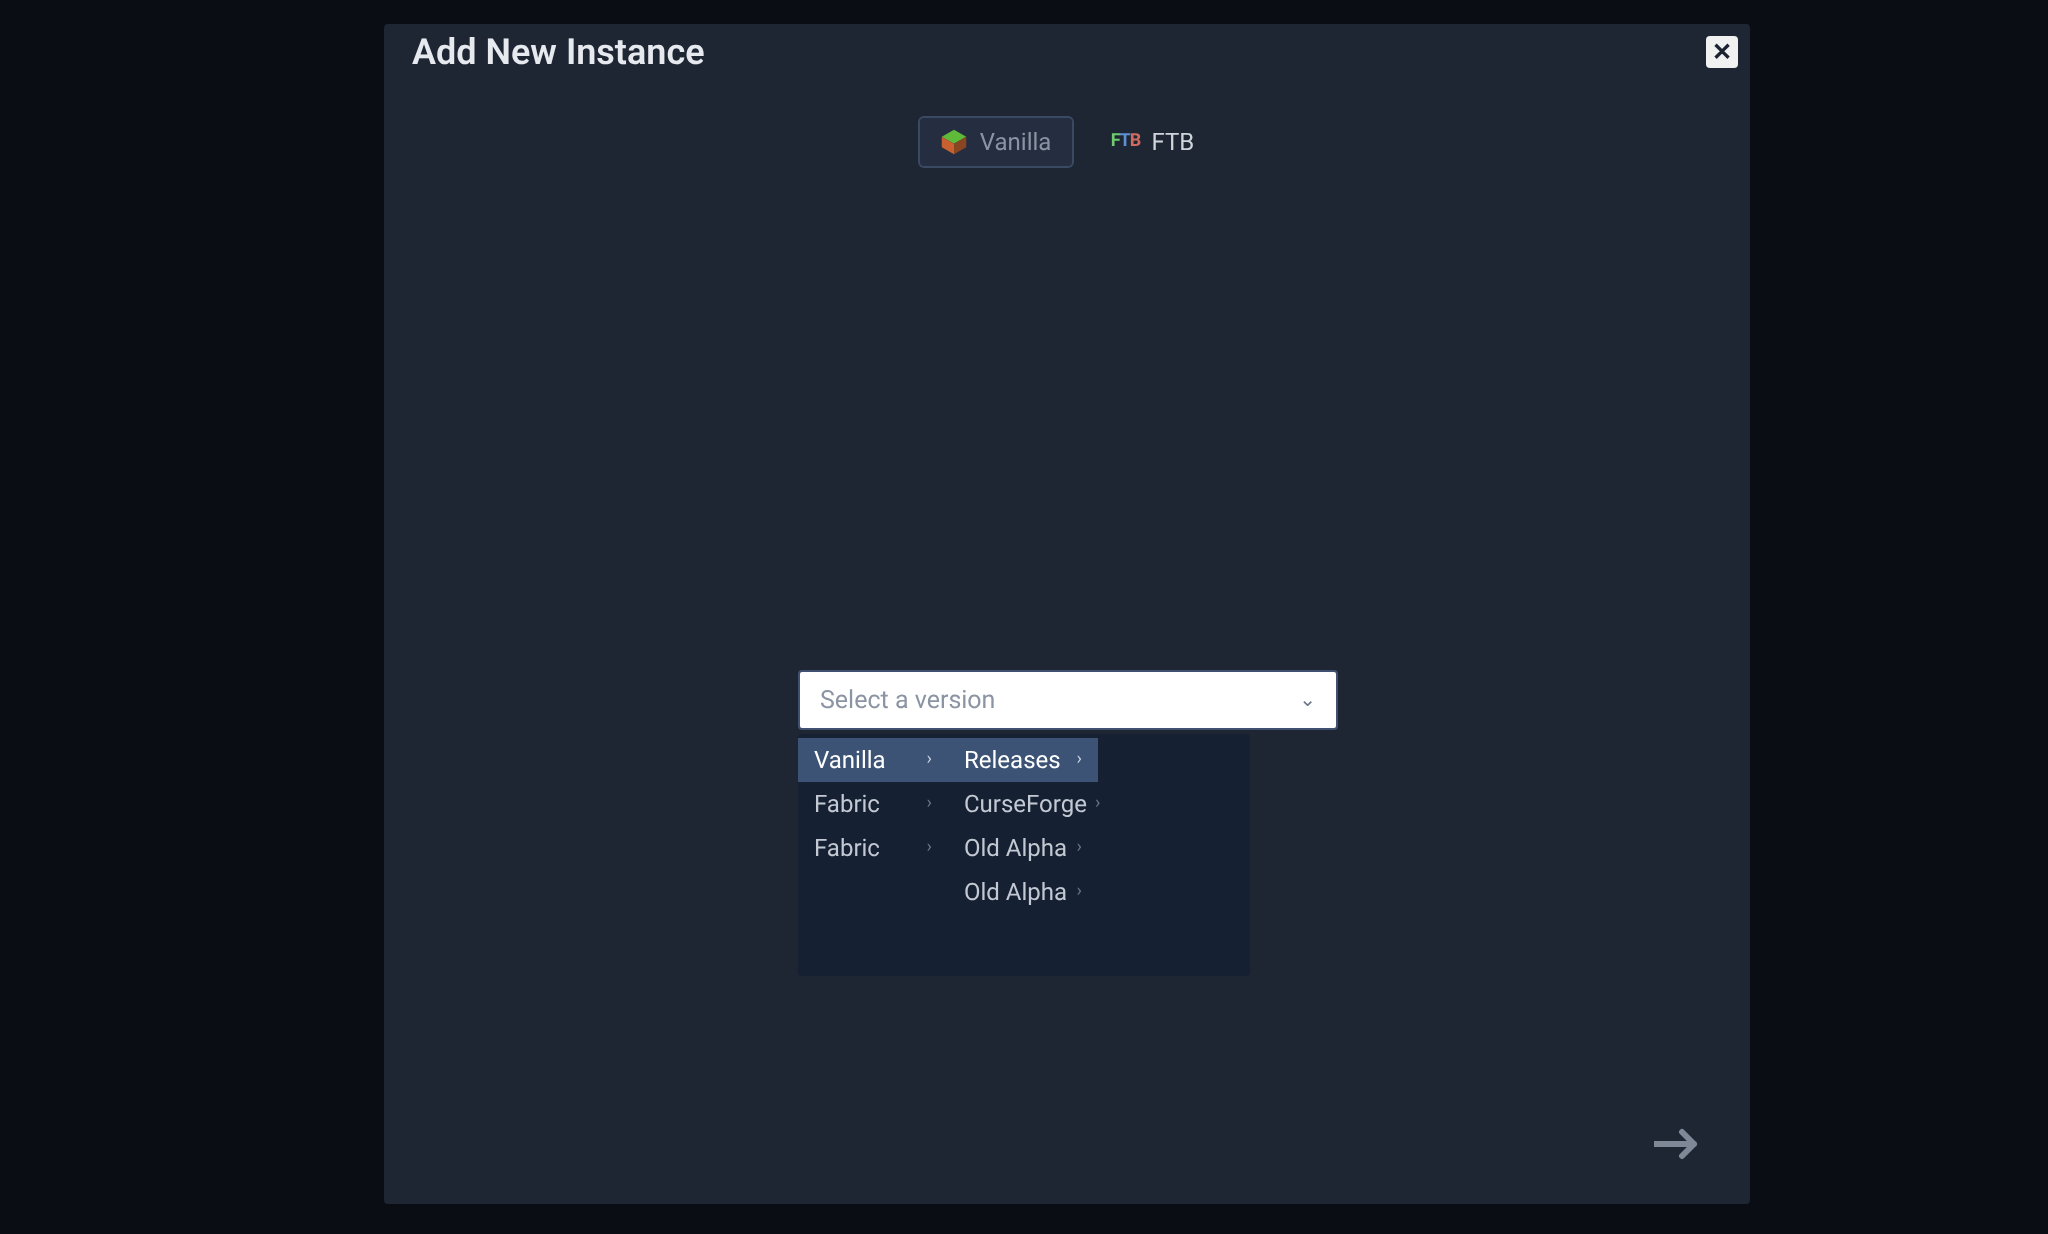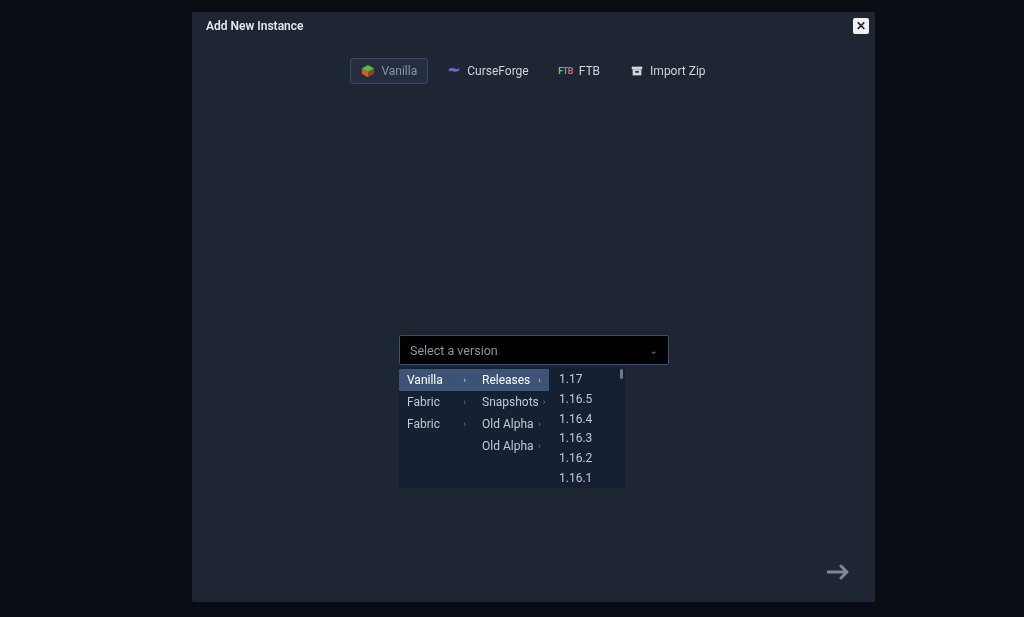--- a/index.html
+++ b/index.html
@@ -21,21 +21,21 @@
   }
   .titlebar {
     height: 28px;
     display: flex;
     align-items: center;
     justify-content: space-between;
     padding: 0 6px 0 14px;
   }
   .titlebar .title {
     color: #e6e9ee;
-    font-size: 12px;
+    font-size: 18px;
     font-weight: 600;
   }
   .close-btn {
     width: 16px;
     height: 16px;
     background: #f1f1f1;
     color: #1b2230;
     font-size: 12px;
     font-weight: 700;
     display: flex;
@@ -71,21 +71,21 @@
     position: absolute;
     left: 207px;
     top: 323px;
     width: 270px;
   }
   .select-box {
     width: 100%;
     height: 30px;
     border: 1px solid #405070;
     border-radius: 2px;
-    background: #000000;
+    background: #ffffff;
     display: flex;
     align-items: center;
     justify-content: space-between;
     padding: 0 10px;
     cursor: pointer;
   }
   .select-box .placeholder { color: #8b94a3; font-size: 12.5px; }
   .chev { color: #6b7789; font-size: 10px; }
   .dropdown {
     position: absolute;
@@ -155,45 +155,27 @@
       <span class="icon">
         <svg viewBox="0 0 16 16">
             <polygon points="8,1 15,5 8,9 1,5" fill="#5fba3a"></polygon>
             <polygon points="1,5 8,9 8,15 1,11" fill="#c9602f"></polygon>
             <polygon points="15,5 8,9 8,15 15,11" fill="#8a4522"></polygon>
           </svg>
       </span>
       <span>Vanilla</span>
     </div>
     <div class="tab">
-      <span class="icon">
-        <svg viewBox="0 0 16 16">
-            <path d="M2 6 Q5 3 9 5 Q13 7 14 4 L14 7 Q10 10 6 8 Q3 7 2 9 Z" fill="#7a5fd1"></path>
-          </svg>
-      </span>
-      <span>CurseForge</span>
-    </div>
-    <div class="tab">
       <span class="icon" style="font-size:9px;font-weight:700;letter-spacing:-0.5px;">
         <span style="color:#6fc96f">F</span>
           <span style="color:#5f8fd1">T</span>
           <span style="color:#d16a5f">B</span>
       </span>
       <span>FTB</span>
     </div>
-    <div class="tab">
-      <span class="icon">
-        <svg viewBox="0 0 16 16">
-            <rect x="2" y="3" width="12" height="3" fill="#d0d4db"></rect>
-            <rect x="3" y="6" width="10" height="7" fill="#d0d4db"></rect>
-            <rect x="6" y="8" width="4" height="2" fill="#1e2533"></rect>
-          </svg>
-      </span>
-      <span>Import Zip</span>
-    </div>
   </div>
 
   <div class="select-wrap">
     <div class="select-box">
       <span class="placeholder">Select a version</span>
       <span class="chev">⌄</span>
     </div>
   </div>
 
   <div class="dropdown">
@@ -210,52 +192,31 @@
         <span>Fabric</span>
         <span class="arrow">›</span>
       </div>
     </div>
     <div class="col col2">
       <div class="item selected">
         <span>Releases</span>
         <span class="arrow">›</span>
       </div>
       <div class="item">
-        <span>Snapshots</span>
+        <span>CurseForge</span>
         <span class="arrow">›</span>
       </div>
       <div class="item">
         <span>Old Alpha</span>
         <span class="arrow">›</span>
       </div>
       <div class="item">
         <span>Old Alpha</span>
         <span class="arrow">›</span>
       </div>
-    </div>
-    <div class="col col3" style="position:relative;">
-      <div class="item">
-          <span>1.17</span>
-        </div>
-      <div class="item">
-          <span>1.16.5</span>
-        </div>
-      <div class="item">
-          <span>1.16.4</span>
-        </div>
-      <div class="item">
-          <span>1.16.3</span>
-        </div>
-      <div class="item">
-          <span>1.16.2</span>
-        </div>
-      <div class="item">
-          <span>1.16.1</span>
-        </div>
-      <div class="scroll-ind"></div>
     </div>
   </div>
 
   <div class="next-arrow">
     <span>
       <svg viewBox="0 0 24 16">
           <path d="M0 8 L20 8 M14 2 L20 8 L14 14" stroke="#7e8896" stroke-width="3" fill="none" stroke-linecap="round" stroke-linejoin="round"></path>
         </svg>
     </span>
   </div>

